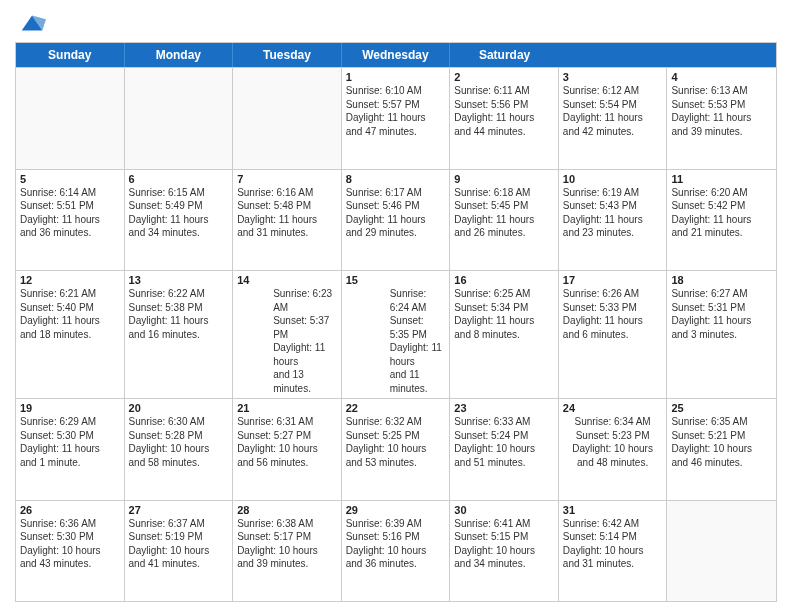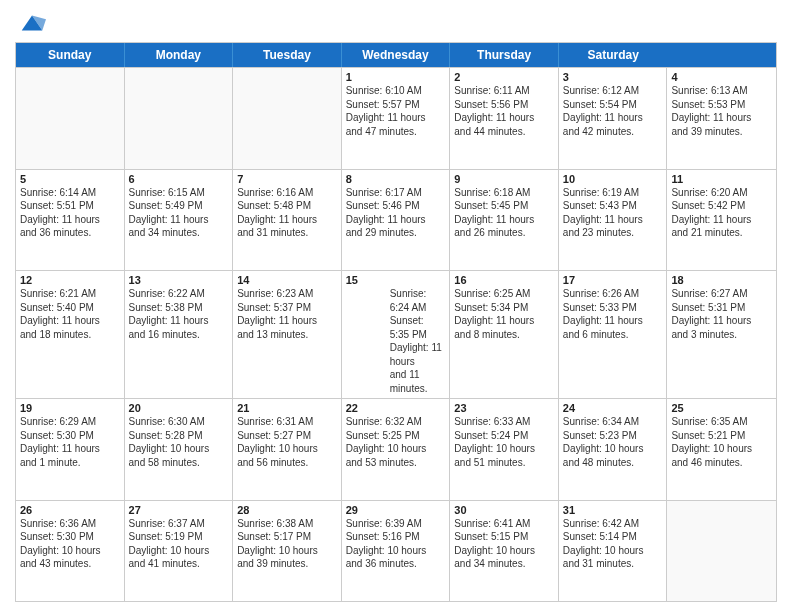--- a/index.html
+++ b/index.html
@@ -123,21 +123,20 @@
       <div class="location"></div>
     </div>
   </div>
 
   <div class="calendar">
     <div class="cal-header-row" id="cal-header">
         <div class="cal-header-cell">Sunday</div>
         <div class="cal-header-cell">Monday</div>
         <div class="cal-header-cell">Tuesday</div>
         <div class="cal-header-cell">Wednesday</div>
-        <div class="cal-header-cell">Thursday</div>
         <div class="cal-header-cell">Saturday</div>
       </div>
     <div class="cal-body" id="cal-body">
         <div class="cal-row">
           <div class="cal-cell empty"></div>
           <div class="cal-cell empty"></div>
           <div class="cal-cell empty"></div>
           <div class="cal-cell">
             <span class="day-num">1</span>
             <div class="cell-text" style="white-space: pre-line;">Sunrise: 6:10 AM
@@ -228,21 +227,21 @@
           </div>
           <div class="cal-cell">
             <span class="day-num">13</span>
             <div class="cell-text" style="white-space: pre-line;">Sunrise: 6:22 AM
 Sunset: 5:38 PM
 Daylight: 11 hours
 and 16 minutes.</div>
           </div>
           <div class="cal-cell">
             <span class="day-num">14</span>
-            <div class="cell-text" style="white-space: pre-line;">Sunrise: 6:23 AM
+            <div class="cell-text" style="white-space: pre-line; margin-left: 36px;">Sunrise: 6:23 AM
 Sunset: 5:37 PM
 Daylight: 11 hours
 and 13 minutes.</div>
           </div>
           <div class="cal-cell">
             <span class="day-num">15</span>
             <div class="cell-text" style="white-space: pre-line; margin-left: 44px;">Sunrise: 6:24 AM
 Sunset: 5:35 PM
 Daylight: 11 hours
 and 11 minutes.</div>
@@ -300,21 +299,21 @@
           </div>
           <div class="cal-cell">
             <span class="day-num">23</span>
             <div class="cell-text" style="white-space: pre-line;">Sunrise: 6:33 AM
 Sunset: 5:24 PM
 Daylight: 10 hours
 and 51 minutes.</div>
           </div>
           <div class="cal-cell">
             <span class="day-num">24</span>
-            <div class="cell-text" style="white-space: pre-line;">Sunrise: 6:34 AM
+            <div class="cell-text" style="white-space: pre-line; text-align: center;">Sunrise: 6:34 AM
 Sunset: 5:23 PM
 Daylight: 10 hours
 and 48 minutes.</div>
           </div>
           <div class="cal-cell">
             <span class="day-num">25</span>
             <div class="cell-text" style="white-space: pre-line;">Sunrise: 6:35 AM
 Sunset: 5:21 PM
 Daylight: 10 hours
 and 46 minutes.</div>

